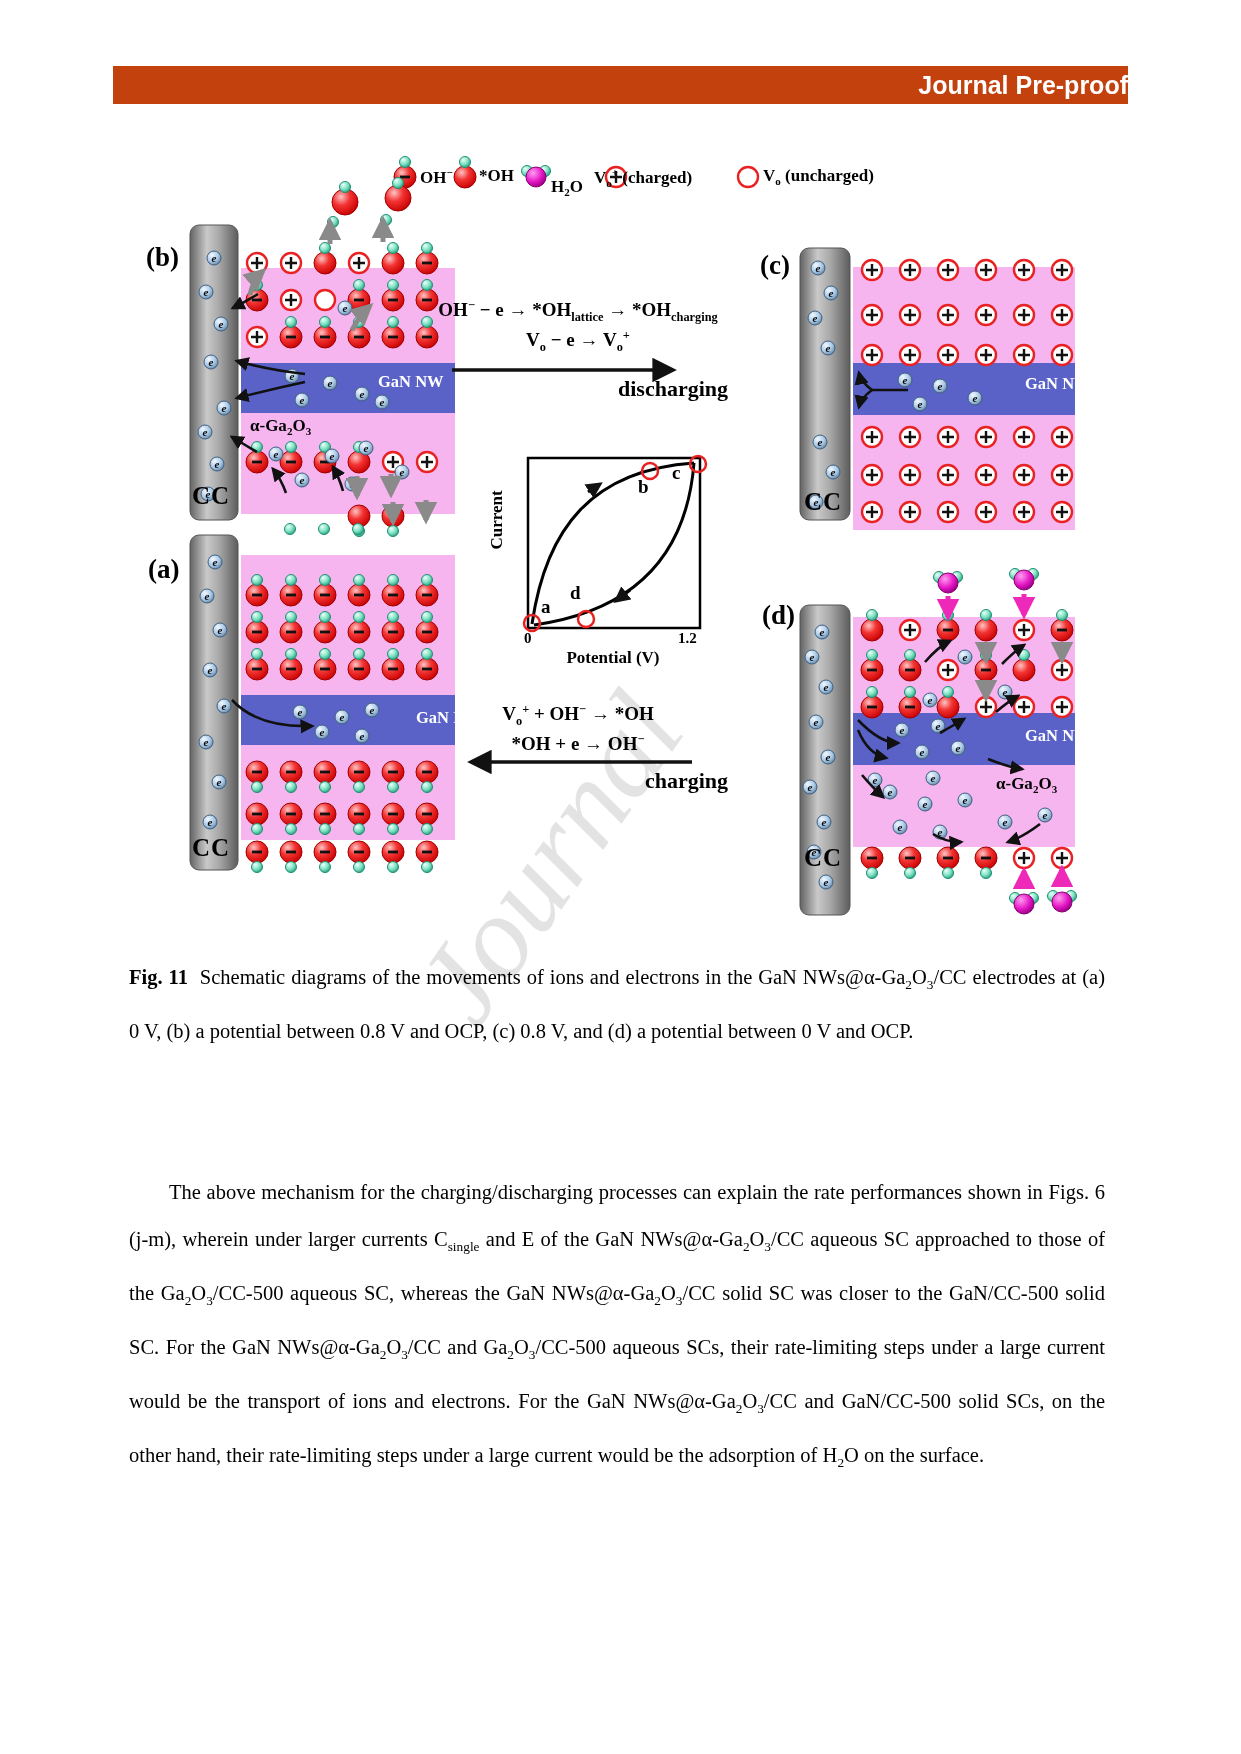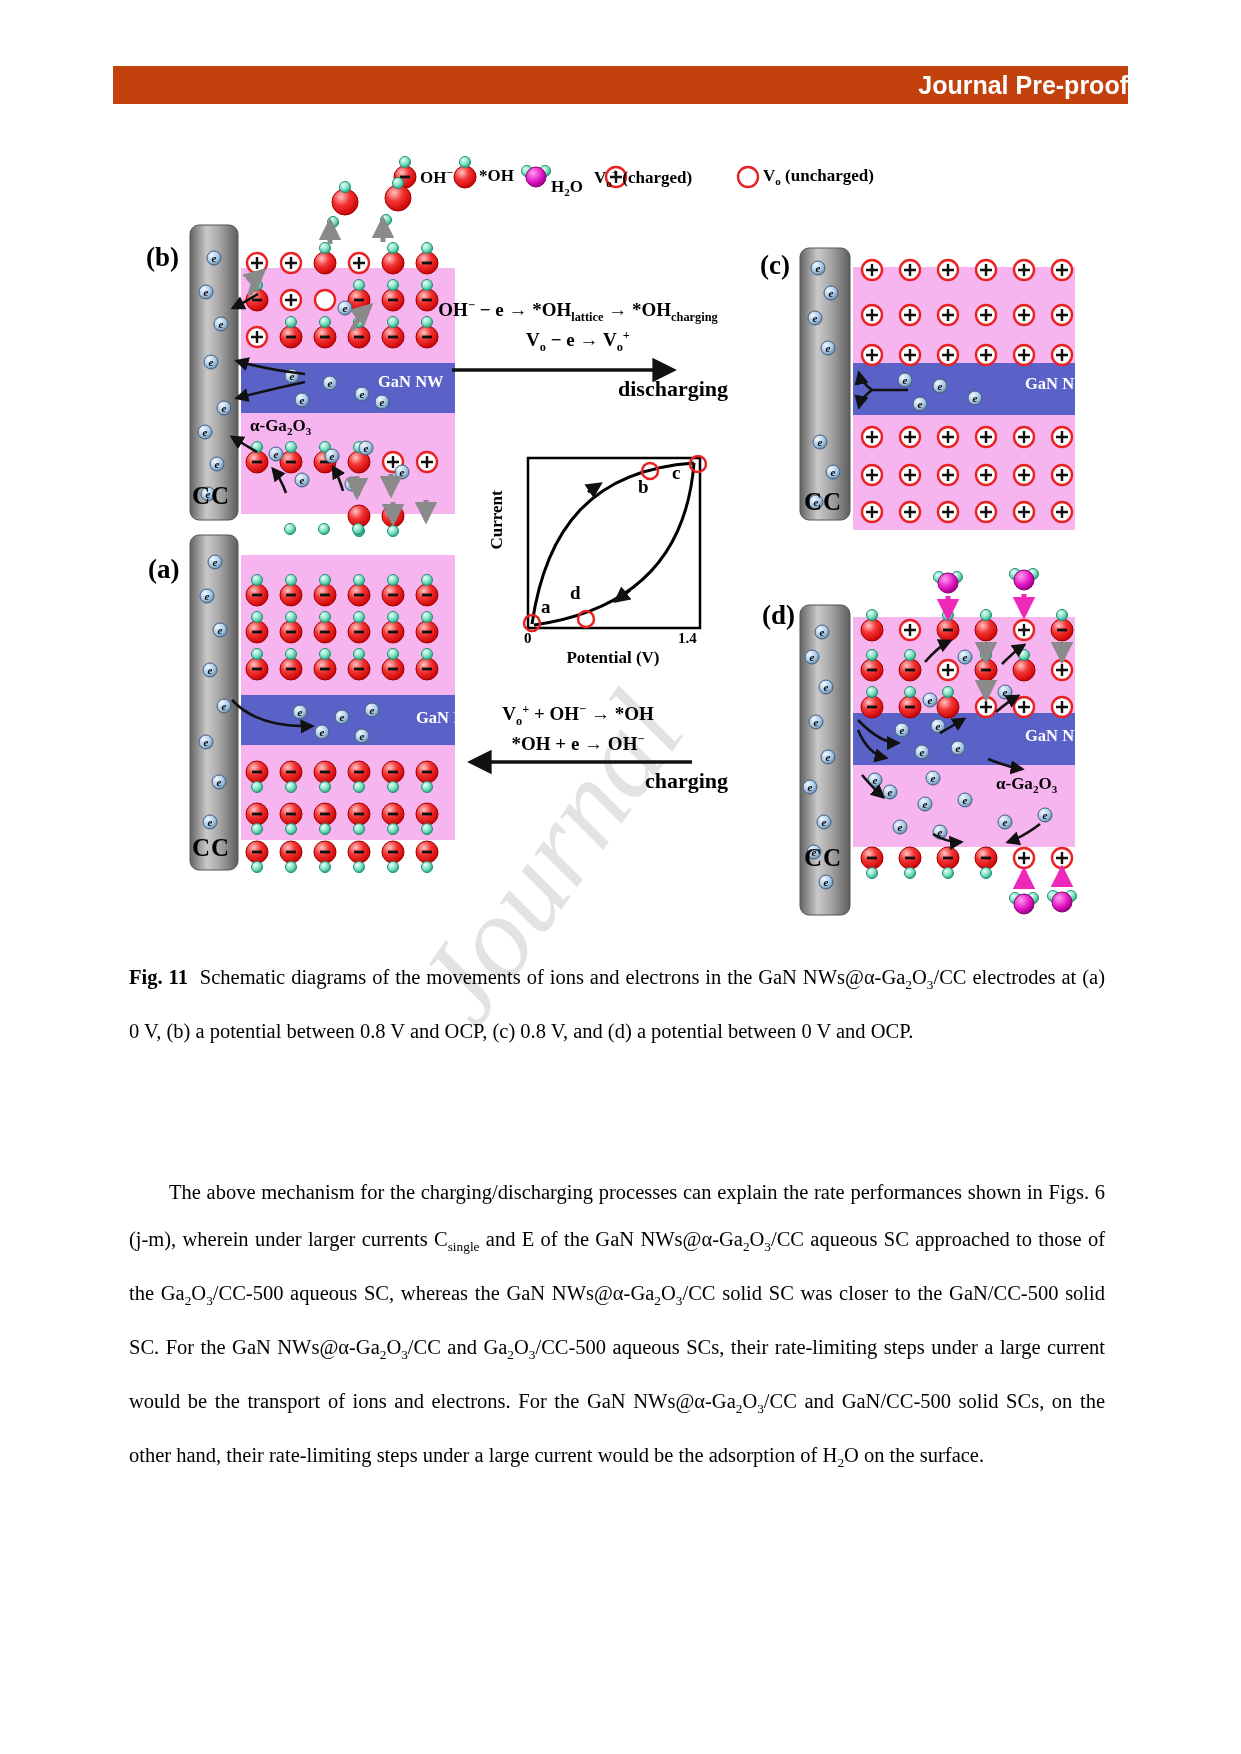--- a/index.html
+++ b/index.html
@@ -720,21 +720,21 @@
     <div class="ov eq" style="left:428px;top:168px">OH<sup>−</sup> − e → *OH<sub>lattice</sub> → *OH<sub>charging</sub></div>
     <div class="ov eq" style="left:428px;top:198px">V<sub>o</sub> − e → V<sub>o</sub><sup>+</sup></div>
     <div class="ov eqlabel" style="left:428px;top:246px">discharging</div>
     <div class="ov eq" style="left:428px;top:572px">V<sub>o</sub><sup>+</sup> + OH<sup>−</sup> → *OH</div>
     <div class="ov eq" style="left:428px;top:602px">*OH + e → OH<sup>−</sup></div>
     <div class="ov eqlabel" style="left:428px;top:638px">charging</div>
 
     
     <div class="ov cvax cv-y" style="left:487px;top:455px">Current</div>
     <div class="ov cvtick" style="left:524px;top:500px">0</div>
-    <div class="ov cvtick" style="left:678px;top:500px">1.4</div>
+    <div class="ov cvtick" style="left:678px;top:500px">1.2</div>
     <div class="ov cvax" style="left:538px;top:518px;width:150px">Potential (V)</div>
     <div class="ov cvpt" style="left:541px;top:466px">a</div>
     <div class="ov cvpt" style="left:638px;top:346px">b</div>
     <div class="ov cvpt" style="left:672px;top:332px">c</div>
     <div class="ov cvpt" style="left:570px;top:452px">d</div>
   </div>
 
   <p class="caption"><b>Fig.&nbsp;11</b>&nbsp; Schematic diagrams of the movements of ions and electrons in the GaN NWs@α-Ga<sub>2</sub>O<sub>3</sub>/CC electrodes at (a) 0 V, (b) a potential between 0.8 V and OCP, (c) 0.8 V, and (d) a potential between 0 V and OCP.</p>
   <p class="body-par par1">The above mechanism for the charging/discharging processes can explain the rate performances shown in Figs. 6 (j-m), wherein under larger currents C<sub>single</sub> and E of the GaN NWs@α-Ga<sub>2</sub>O<sub>3</sub>/CC aqueous SC approached to those of the Ga<sub>2</sub>O<sub>3</sub>/CC-500 aqueous SC, whereas the GaN NWs@α-Ga<sub>2</sub>O<sub>3</sub>/CC solid SC was closer to the GaN/CC-500 solid SC. For the GaN NWs@α-Ga<sub>2</sub>O<sub>3</sub>/CC and Ga<sub>2</sub>O<sub>3</sub>/CC-500 aqueous SCs, their rate-limiting steps under a large current would be the transport of ions and electrons. For the GaN NWs@α-Ga<sub>2</sub>O<sub>3</sub>/CC and GaN/CC-500 solid SCs, on the other hand, their rate-limiting steps under a large current would be the adsorption of H<sub>2</sub>O on the surface.</p>
 </div>

